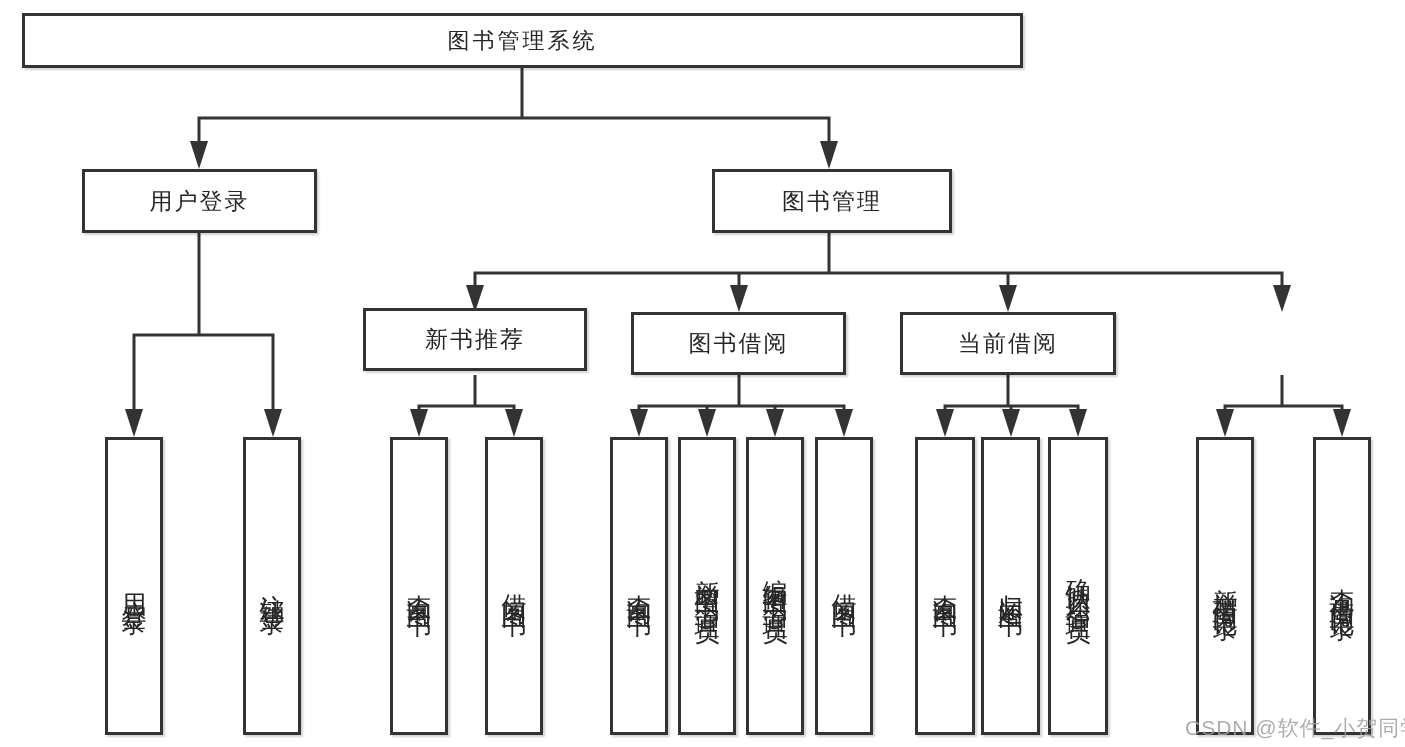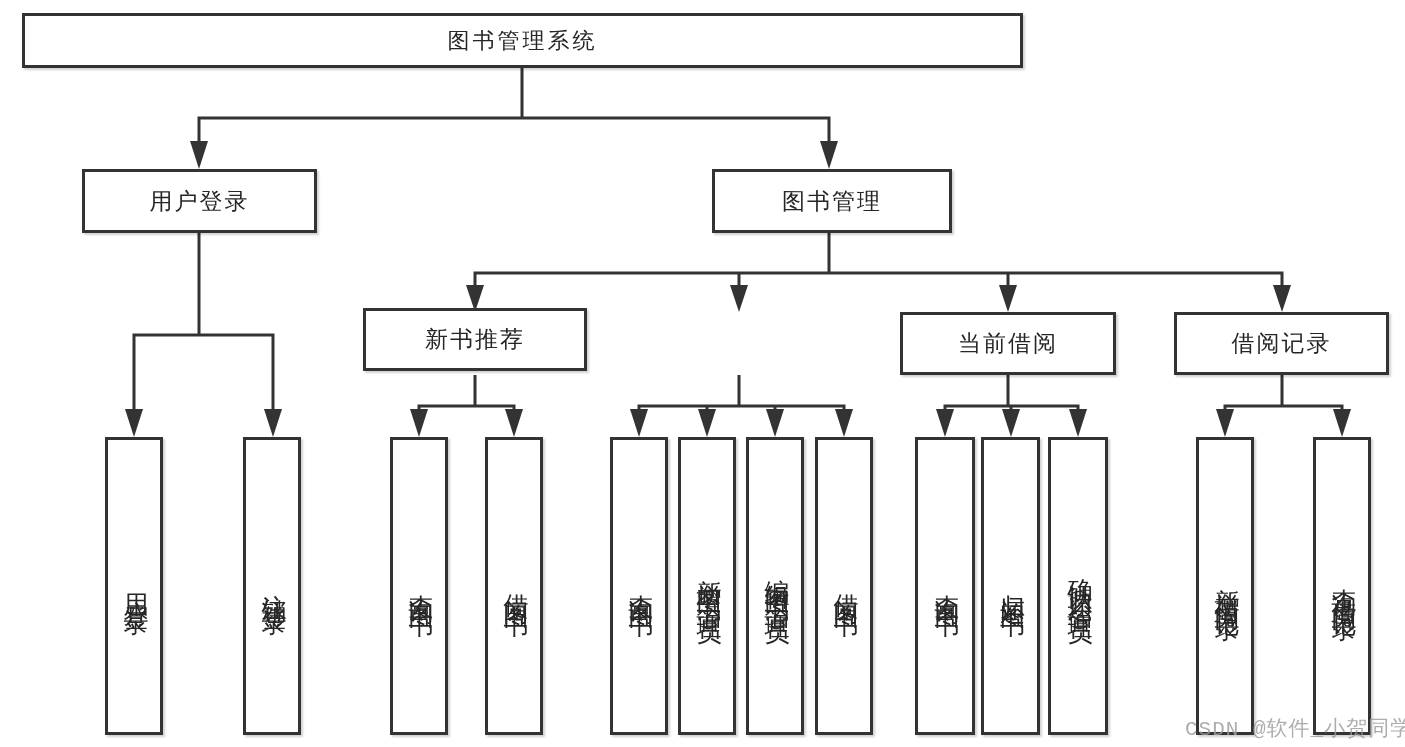--- a/index.html
+++ b/index.html
@@ -6,21 +6,21 @@
     --line:#333333;
     --text:#262626;
     --watermark:#9f9f9f;
     --background:#ffffff;
   }
   html,body{margin:0;padding:0;background:var(--background);}
   #canvas{
     position:relative;
     width:1405px;height:747px;
     background:var(--background);
-    font-family:Liberation Mono, monospace;
+    font-family:Liberation Sans, sans-serif;
     overflow:hidden;
   }
   .box{
     position:absolute;
     box-sizing:border-box;
     border:3px solid var(--line);
     background:#fff;
     display:flex;align-items:center;justify-content:center;
     color:var(--text);
     box-shadow:2px 2px 2px rgba(0,0,0,0.18);
@@ -87,22 +87,22 @@
     <path class="arrow" d="M1216 409 H1234 L1225 437 Z"></path>
     <path class="arrow" d="M1333 409 H1351 L1342 437 Z"></path>
   </svg>
 
   <div class="box h-box title-box" style="left:22px;top:13px;width:1001px;height:55px;">图书管理系统</div>
 
   <div class="box h-box" style="left:82px;top:169px;width:235px;height:64px;">用户登录</div>
   <div class="box h-box" style="left:712px;top:169px;width:240px;height:64px;">图书管理</div>
 
   <div class="box h-box" style="left:363px;top:308px;width:224px;height:63px;">新书推荐</div>
+  <div class="box h-box" style="left:631px;top:312px;width:215px;height:63px;">图书借阅</div>
   <div class="box h-box" style="left:900px;top:312px;width:216px;height:63px;">当前借阅</div>
-  <div class="box h-box" style="left:1174px;top:312px;width:215px;height:63px;">借阅记录</div>
 
   <div class="box v-box" style="left:105px;top:437px;width:58px;height:298px;">用户登录</div>
   <div class="box v-box" style="left:243px;top:437px;width:58px;height:298px;">注销登录</div>
 
   <div class="box v-box" style="left:390px;top:437px;width:58px;height:298px;">查询图书</div>
   <div class="box v-box" style="left:485px;top:437px;width:58px;height:298px;">借阅图书</div>
 
   <div class="box v-box" style="left:610px;top:437px;width:58px;height:298px;">查询图书</div>
   <div class="box v-box" style="left:678px;top:437px;width:58px;height:298px;">新增图书（管理员）</div>
   <div class="box v-box" style="left:746px;top:437px;width:58px;height:298px;">编辑图书（管理员）</div>

